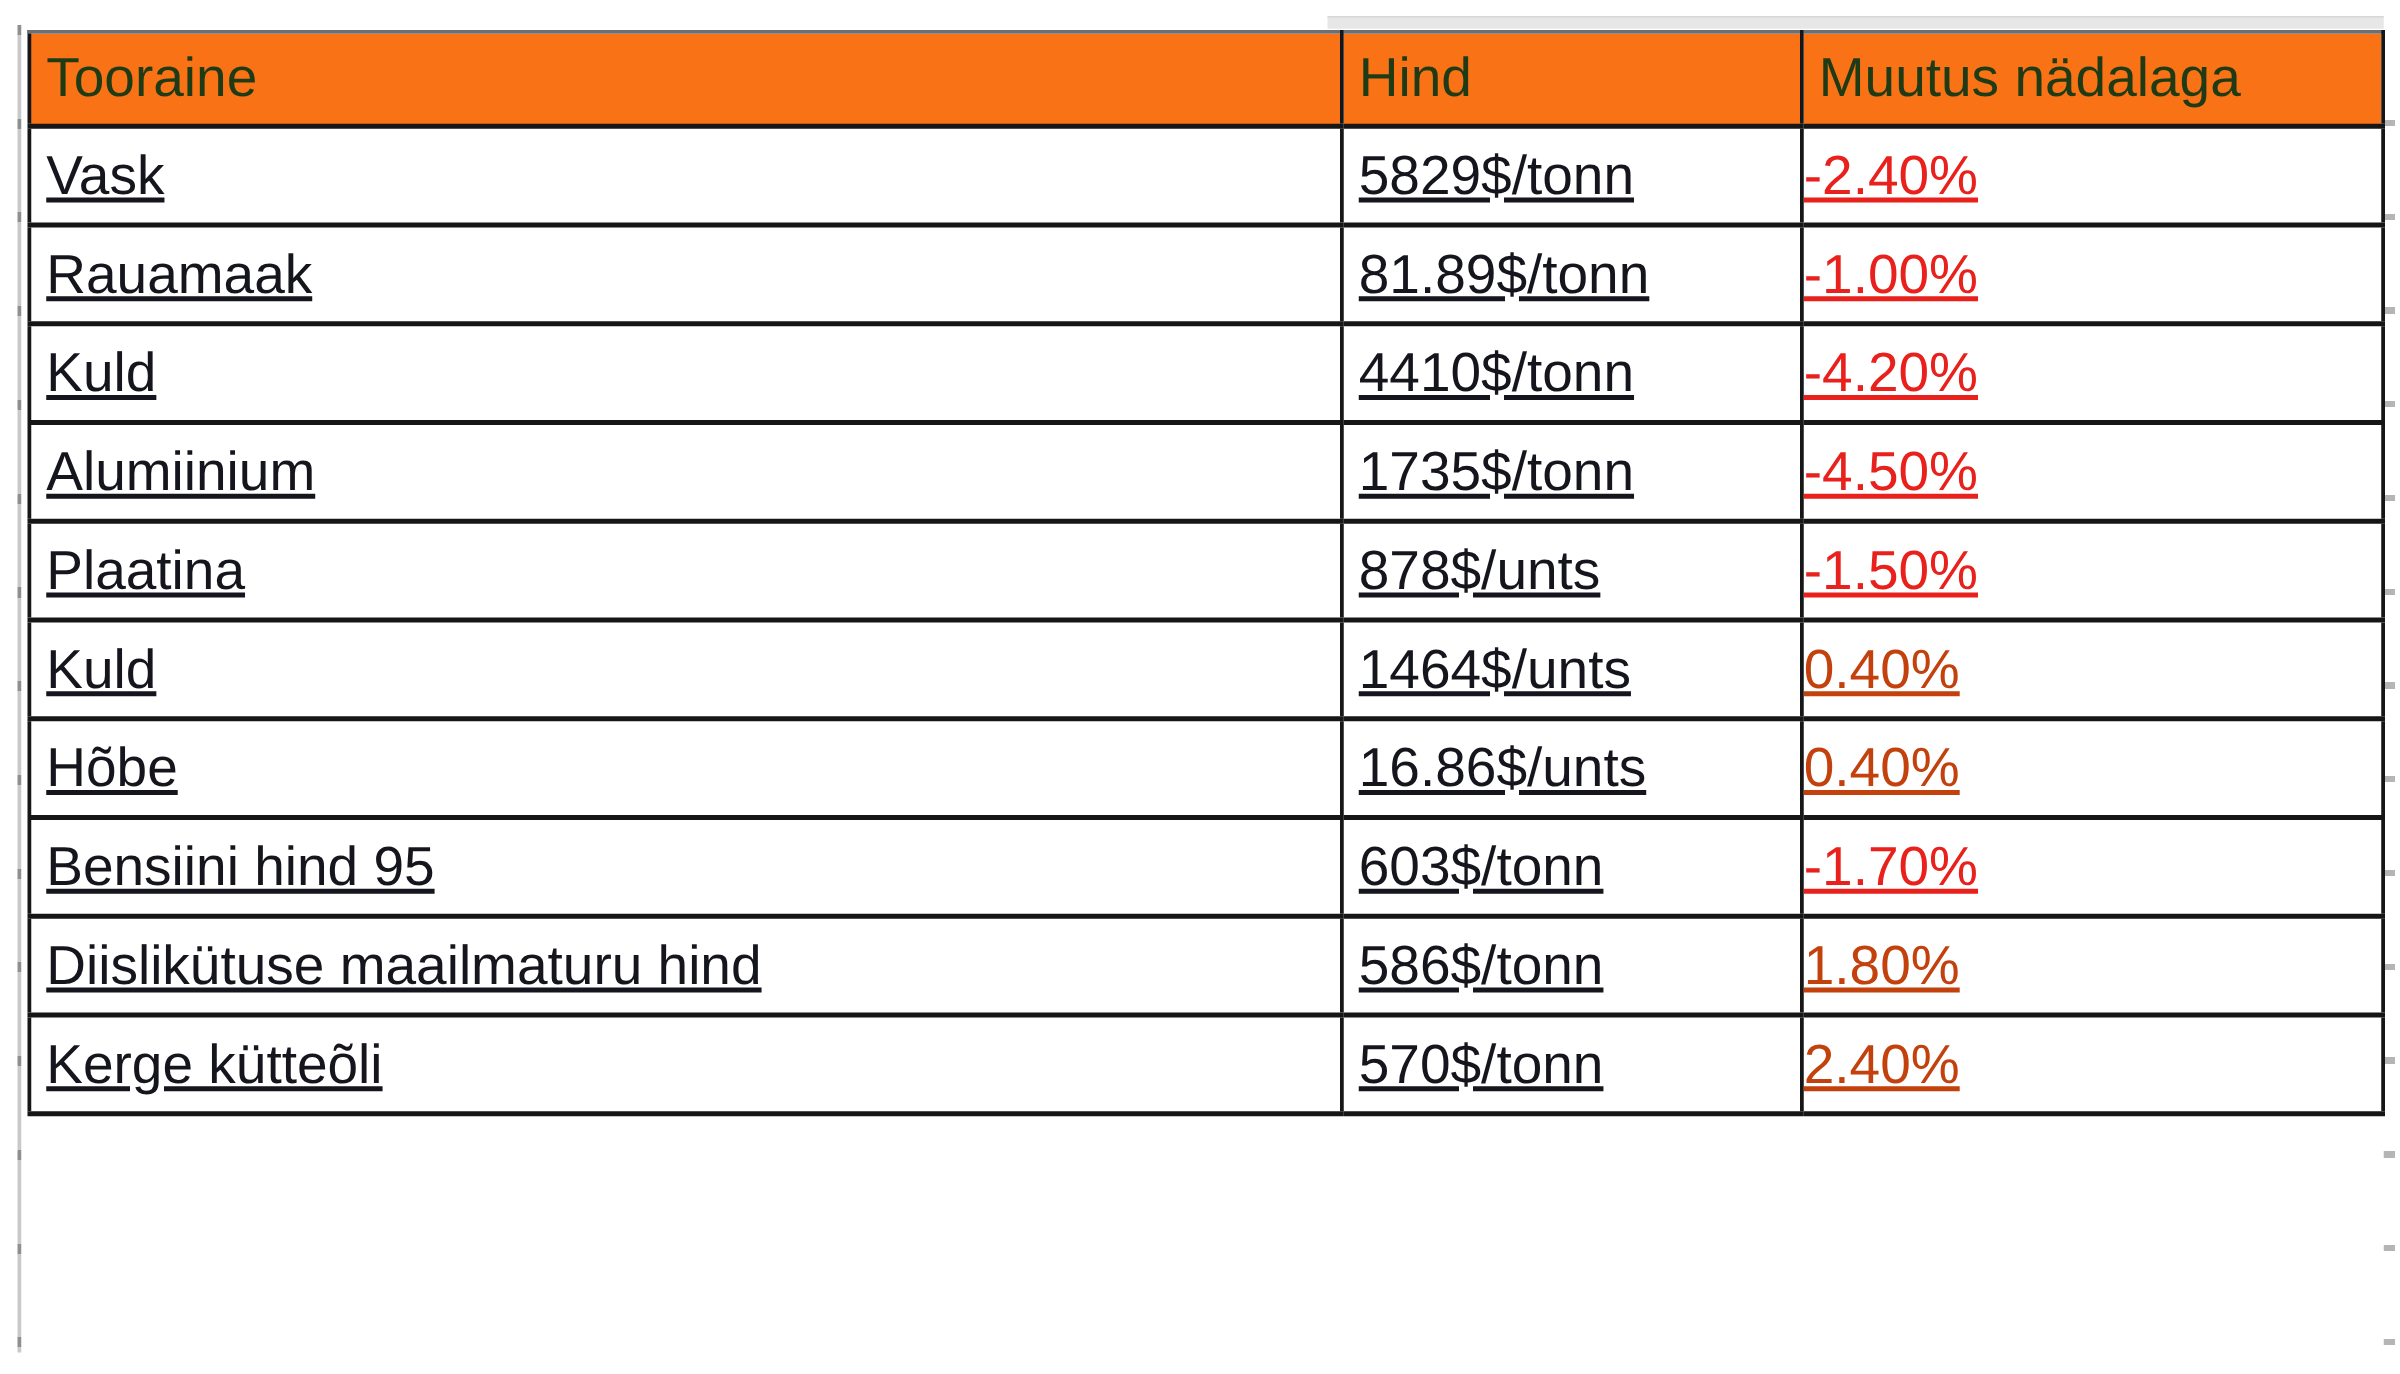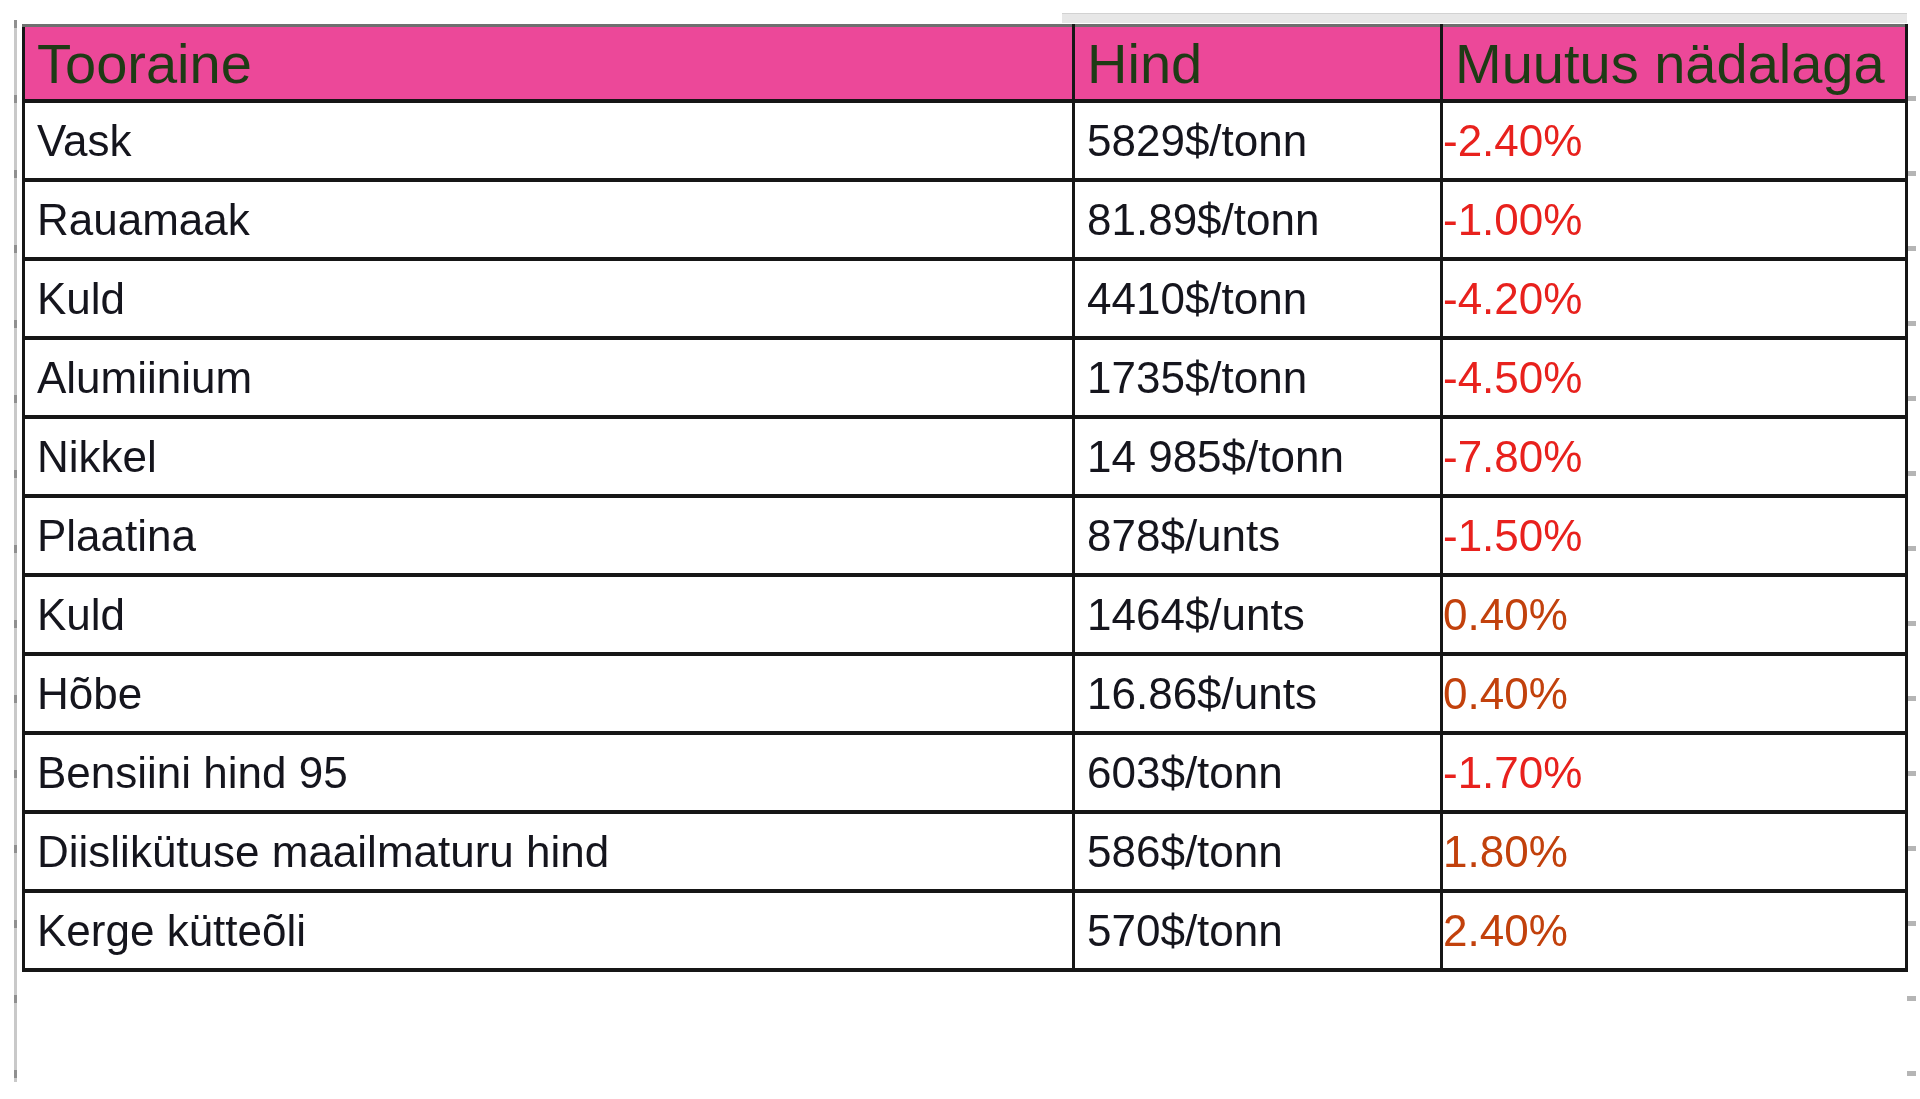--- a/index.html
+++ b/index.html
@@ -58,38 +58,39 @@
   .commodity-table td {
     border: 3px solid #161616;
     border-top-width: 4px;
     border-bottom-width: 4px;
     white-space: nowrap;
     overflow: hidden;
     vertical-align: middle;
   }
 
   .commodity-table thead th {
-    background: #ec4899;
+    background: #f97316;
     height: 72px;
     color: #1e3b15;
-    font-size: 56px;
+    font-size: 44px;
     font-weight: 400;
     text-align: left;
     padding: 0 0 0 12px;
     border-top: 3px solid #6f6f6f;
   }
 
   .commodity-table tbody td {
     background: #ffffff;
     height: 75px;
     font-size: 44px;
     font-weight: 400;
     color: #15151d;
     padding: 0 0 0 12px;
     text-align: left;
+    text-decoration: underline;
   }
 
   .commodity-table tbody td.col-change {
     text-align: left;
     padding: 0 14px 0 0;
   }
   .commodity-table tbody td.neg { color: #e8211d; }
   .commodity-table tbody td.pos { color: #c2410c; }
 </style>
 </head>
@@ -127,25 +128,20 @@
     <td class="col-name">Kuld</td>
     <td class="col-price">4410$/tonn</td>
     <td class="col-change neg">-4.20%</td>
   </tr>
       <tr>
     <td class="col-name">Alumiinium</td>
     <td class="col-price">1735$/tonn</td>
     <td class="col-change neg">-4.50%</td>
   </tr>
       <tr>
-    <td class="col-name">Nikkel</td>
-    <td class="col-price">14 985$/tonn</td>
-    <td class="col-change neg">-7.80%</td>
-  </tr>
-      <tr>
     <td class="col-name">Plaatina</td>
     <td class="col-price">878$/unts</td>
     <td class="col-change neg">-1.50%</td>
   </tr>
       <tr>
     <td class="col-name">Kuld</td>
     <td class="col-price">1464$/unts</td>
     <td class="col-change pos">0.40%</td>
   </tr>
       <tr>

